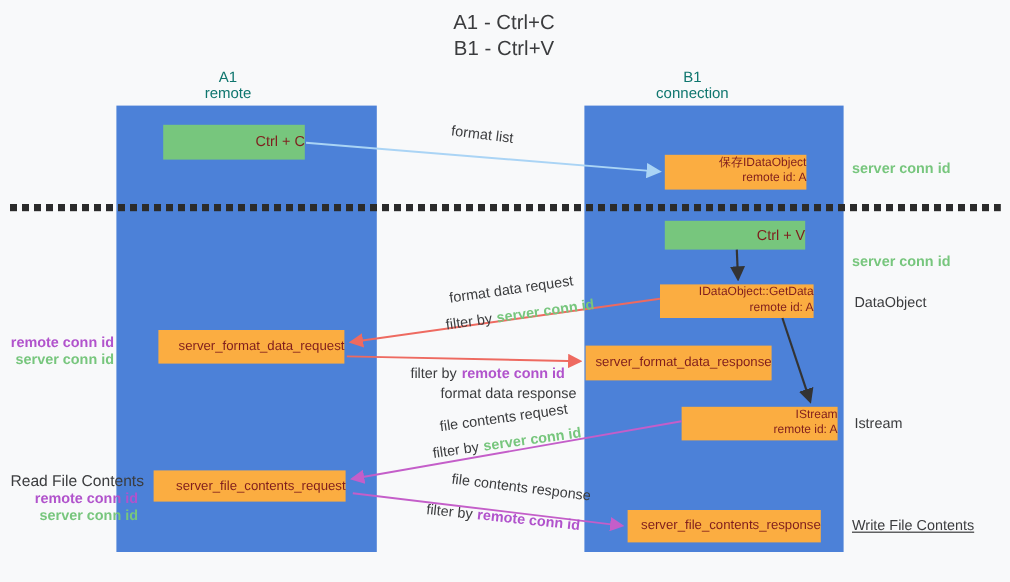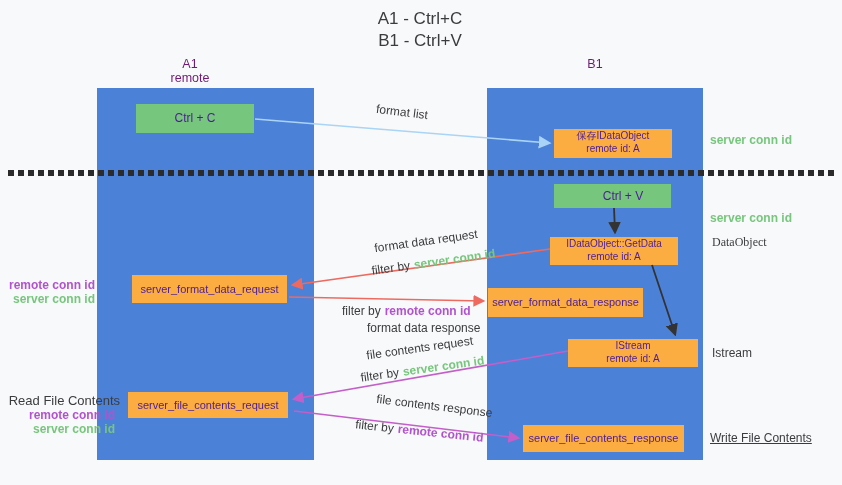--- a/index.html
+++ b/index.html
@@ -12,32 +12,32 @@
     width:842px;height:485px;
     background:#f8f9fa;
     overflow:hidden;
   }
   .title{
     position:absolute;left:300px;top:8px;width:240px;
     text-align:center;font-size:17px;line-height:22px;color:#3b3c3e;
   }
   .lane-header{
     position:absolute;top:57px;width:120px;
-    text-align:center;font-size:12.5px;line-height:14px;color:#701a75;
+    text-align:center;font-size:12.5px;line-height:14px;color:#0f766e;
   }
   .lane{
     position:absolute;top:88px;height:372px;width:217px;
     background:#4c81d8;z-index:1;
   }
   .divider{
     position:absolute;left:8px;top:170px;width:826px;height:6px;z-index:2;
     background:repeating-linear-gradient(90deg,#2b2b2b 0 6px,transparent 6px 10px);
   }
   .node{
-    position:absolute;z-index:3;color:#4c1d95;text-align:center;
+    position:absolute;z-index:3;color:#7f1d1d;text-align:right;
     box-sizing:border-box;
   }
   .node-green{background:#77c67d;font-size:12px;}
   .node-orange{background:#fbad41;}
   .one-line{font-size:11px;}
   .two-line{font-size:10px;line-height:13px;padding-top:0;}
   .side{
     position:absolute;z-index:5;font-size:12px;color:#3b3c3e;white-space:nowrap;
   }
   .id-green{color:#77c67d;font-weight:bold;}
@@ -58,22 +58,23 @@
 
   <div class="title">
     <div>A1 - Ctrl+C</div>
     <div>B1 - Ctrl+V</div>
   </div>
 
   <div class="lane-header" style="left:130px;">
     <div>A1</div>
     <div>remote</div>
   </div>
-  <div class="lane-header" style="left:535px;">
+  <div class="lane-header" style="left:517px;">
     <div>B1</div>
+    <div>connection</div>
   </div>
 
   <div class="lane" style="left:97px;"></div>
   <div class="lane" style="left:487px;width:216px;"></div>
 
   <div class="divider"></div>
 
   <div class="node node-green" style="left:136px;top:104px;width:118px;height:29px;line-height:29px;">Ctrl + C</div>
 
   <div class="node node-orange two-line" style="left:554px;top:129px;width:118px;height:29px;">
@@ -96,21 +97,21 @@
     <div>IStream</div>
     <div>remote id: A</div>
   </div>
 
   <div class="node node-orange one-line" style="left:128px;top:392px;width:160px;height:26px;line-height:26px;">server_file_contents_request</div>
 
   <div class="node node-orange one-line" style="left:523px;top:425px;width:161px;height:27px;line-height:27px;">server_file_contents_response</div>
 
   <div class="side id-green" style="left:710px;top:133px;">server conn id</div>
   <div class="side id-green" style="left:710px;top:211px;">server conn id</div>
-  <div class="side" style="left:712px;top:235px;font-family:Liberation Serif, serif;">DataObject</div>
+  <div class="side" style="left:712px;top:245px;">DataObject</div>
   <div class="side" style="left:712px;top:346px;">Istream</div>
   <div class="side" style="left:710px;top:431px;text-decoration:underline;">Write File Contents</div>
 
   <div class="side left-block" style="left:8px;top:278px;width:87px;line-height:14px;">
     <div class="id-purple">remote conn id</div>
     <div class="id-green">server conn id</div>
   </div>
   <div class="side left-block" style="left:8px;top:393px;width:112px;font-size:13px;">Read File Contents</div>
   <div class="side left-block" style="left:8px;top:408px;width:107px;line-height:14px;">
     <div class="id-purple">remote conn id</div>

